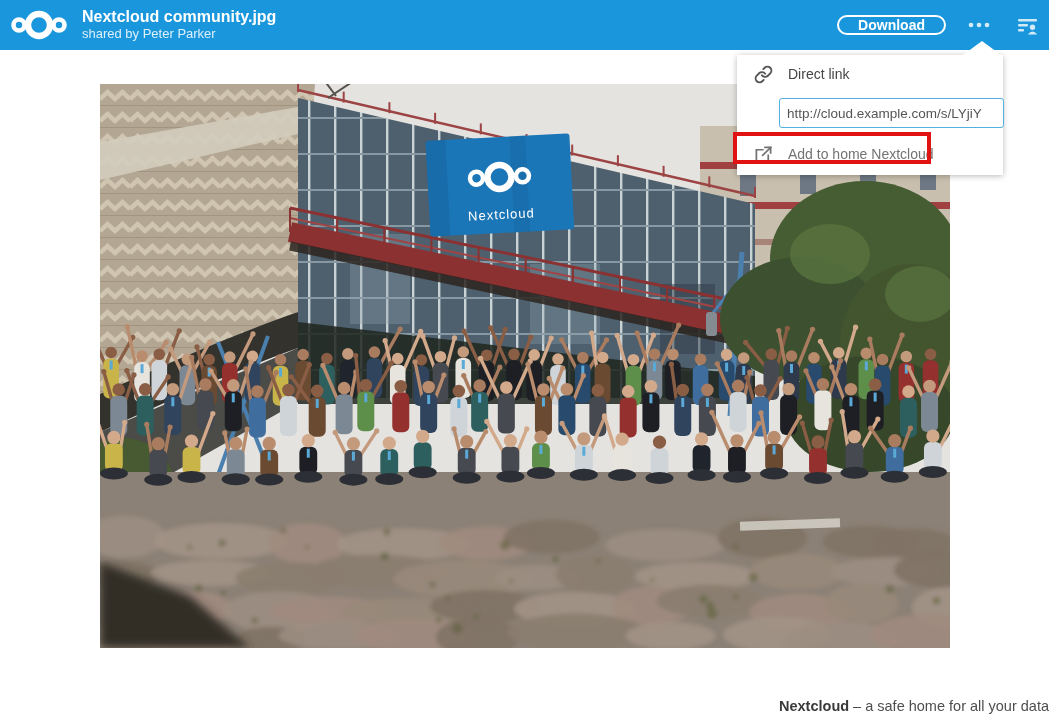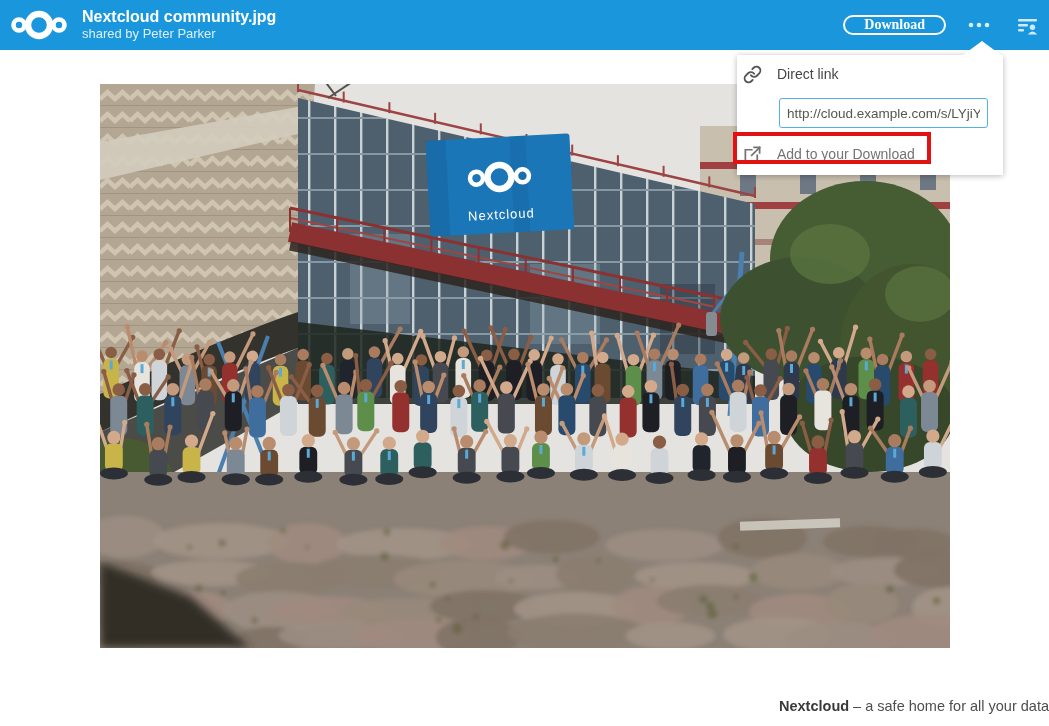--- a/index.html
+++ b/index.html
@@ -9,34 +9,34 @@
 
   
   .header{position:absolute;top:0;left:0;right:0;height:50px;background:#1a97dc;
           display:flex;align-items:center;padding:0 6px 0 10px;z-index:10}
   .logo{width:58px;height:36px;margin-right:14px;flex:none}
   .titles{line-height:1.15}
   .titles .title{color:#fff;font-weight:bold;font-size:16px}
   .titles .sub{color:rgba(255,255,255,.85);font-size:13px}
   .actions{margin-left:auto;display:flex;align-items:center;gap:16px}
   .dl-btn{background:transparent;border:2px solid #fff;color:#fff;font-weight:bold;
-          font-size:14px;font-family:Liberation Serif, serif;border-radius:17px;padding:0 19px;cursor:pointer}
+          font-size:14px;font-family:Liberation Sans, sans-serif;border-radius:17px;padding:0 19px;cursor:pointer}
   .icon-btn{background:none;border:none;cursor:pointer;padding:4px;display:flex;align-items:center}
 
   
   .popover{position:absolute;left:737px;top:55px;width:266px;height:120px;background:#fff;
            box-shadow:0 1px 6px rgba(0,0,0,.28);z-index:50}
   .caret{position:absolute;top:-14px;left:226px;width:0;height:0;
          border-left:19px solid transparent;border-right:19px solid transparent;
          border-bottom:14px solid #fff}
   .m-item{position:absolute;left:0;right:0;display:flex;align-items:center;gap:15px;
-          padding-left:6px;height:36px;cursor:pointer;font-size:14px}
+          padding-left:17px;height:36px;cursor:pointer;font-size:14px}
   .m-item.first{top:1px;color:#454545}
   .m-item.second{top:81px;color:#737373}
-  .link-input{position:absolute;left:42px;top:43px;width:209px;height:30px;
+  .link-input{position:absolute;left:42px;top:43px;width:225px;height:30px;
               border:1px solid #55b0e2;border-radius:3px;font-size:13.5px;color:#555;
               padding:0 7px;font-family:inherit;outline:none;background:#fff}
 
   
   .annotation{position:absolute;left:733px;top:132px;width:198px;height:32px;
               border:4px solid #e01212;z-index:60;pointer-events:none}
 
   
   .photo-wrap{position:absolute;left:100px;top:84px;width:850px;height:564px}
   .caption{position:absolute;top:698px;left:0;right:0;text-align:right;
@@ -732,17 +732,17 @@
   </div>
 
   <input class="link-input" type="text" readonly="" value="http://cloud.example.com/s/LYjiY" style="">
 
   <div class="m-item second">
     <svg width="19" height="19" viewBox="0 0 24 24" fill="none" stroke="#737373" stroke-width="2.2" stroke-linecap="square">
       <path d="M18 13v8H3V6h8"></path>
       <path d="M14 3h7v7"></path>
       <path d="M11 13L21 3"></path>
     </svg>
-    <span>Add to your Download</span>
+    <span>Add to home Nextcloud</span>
   </div>
 </div>
 
 <div class="annotation" style="border-color: rgb(224, 18, 18);"></div>
 
 </body></html>

